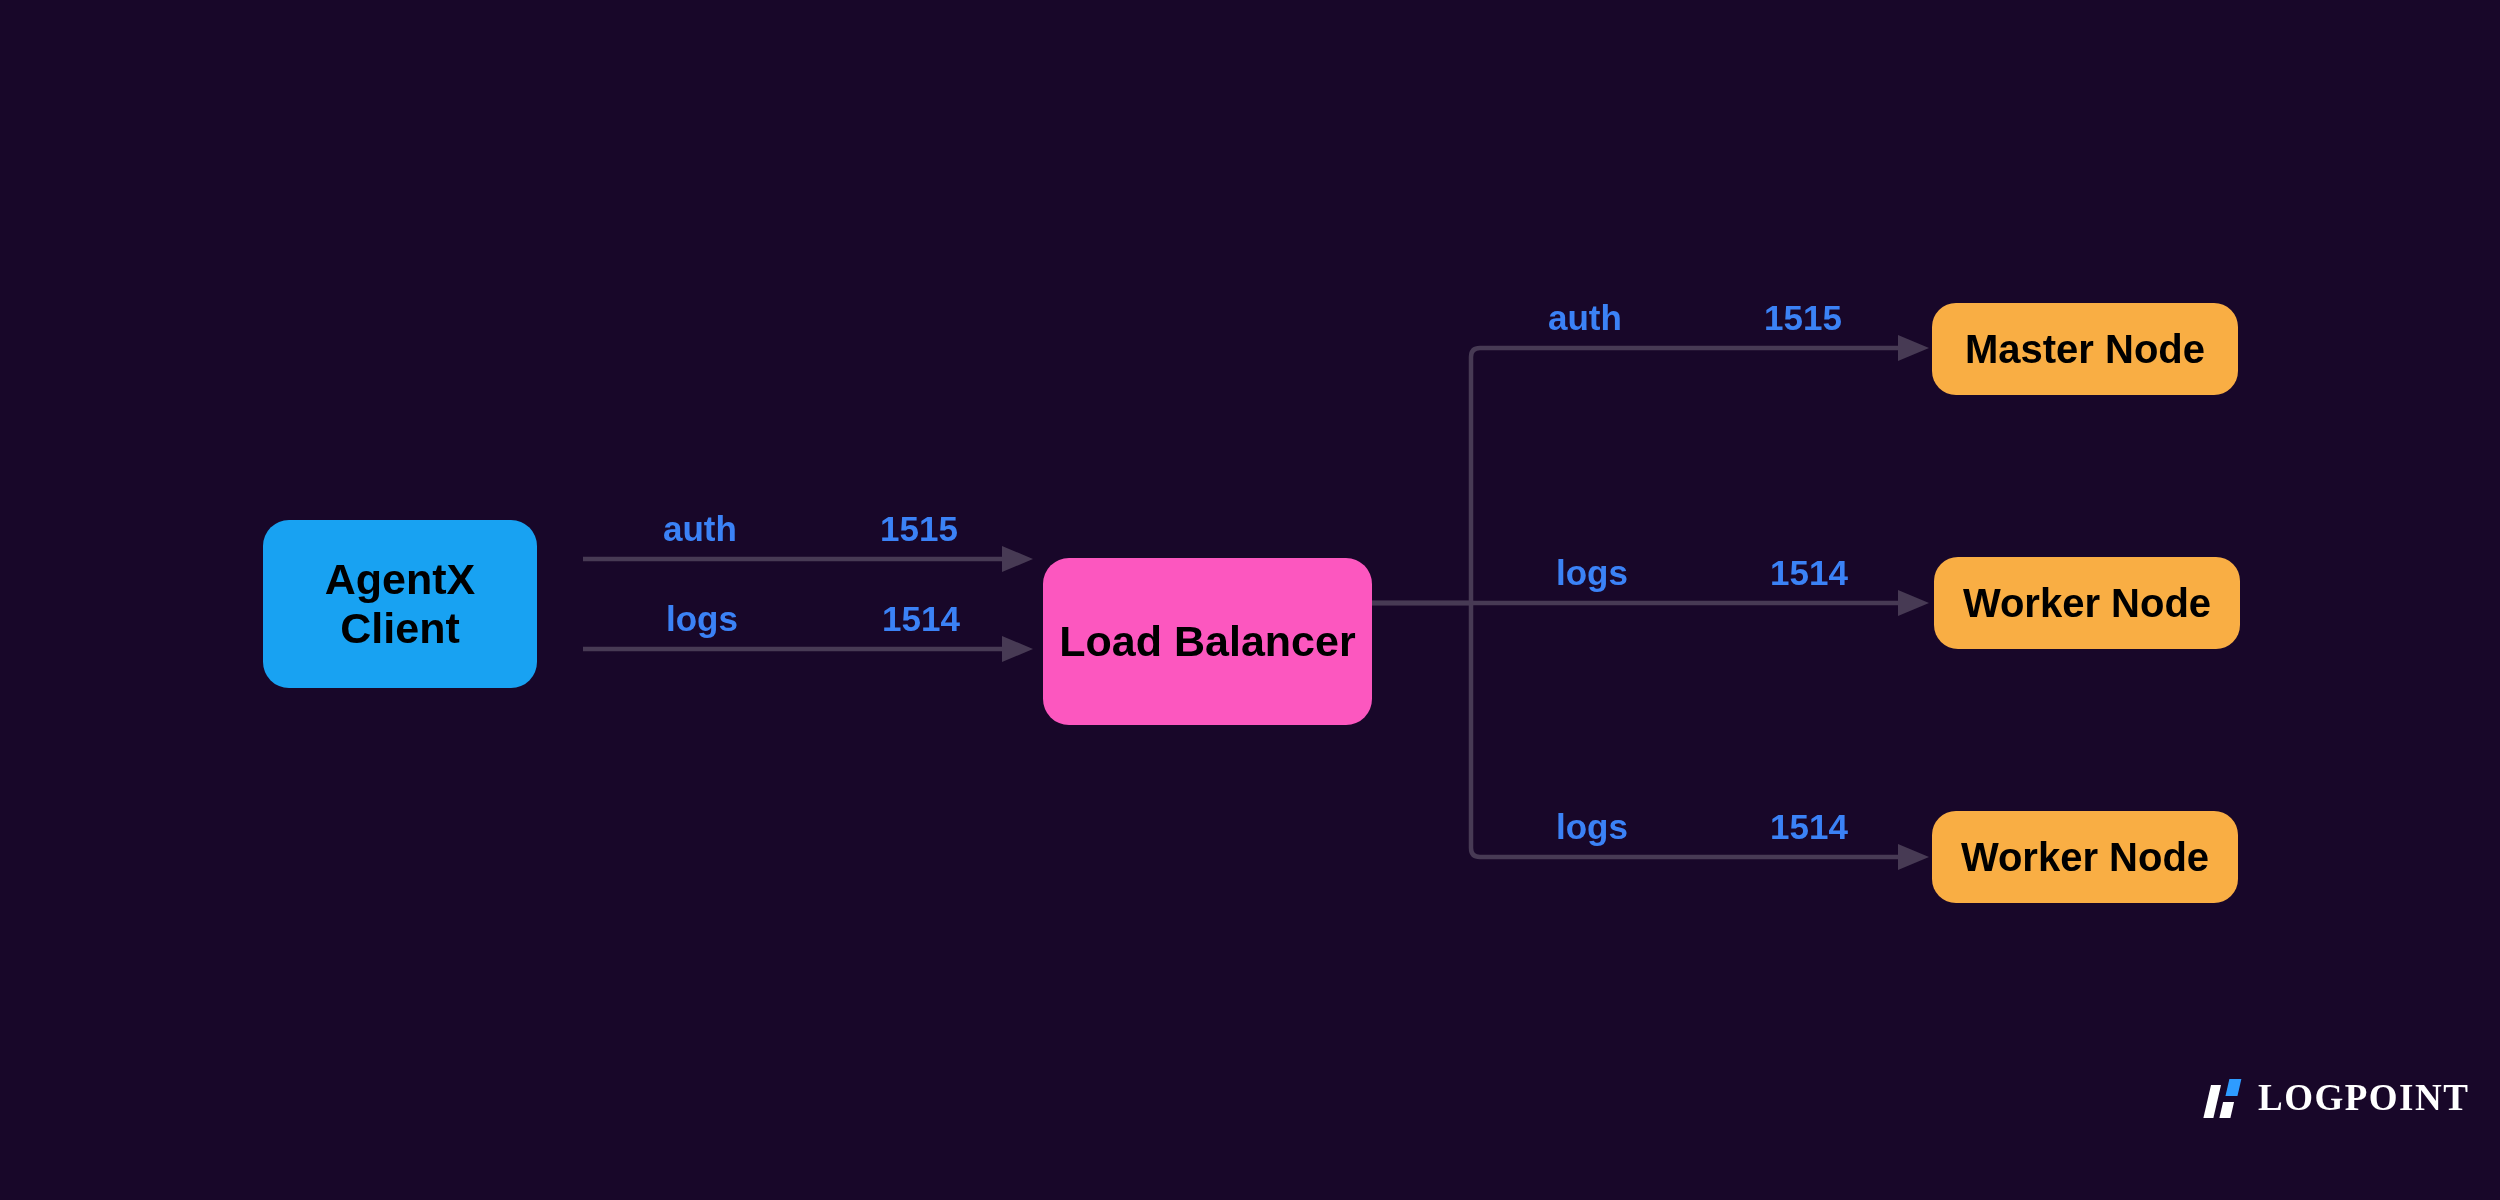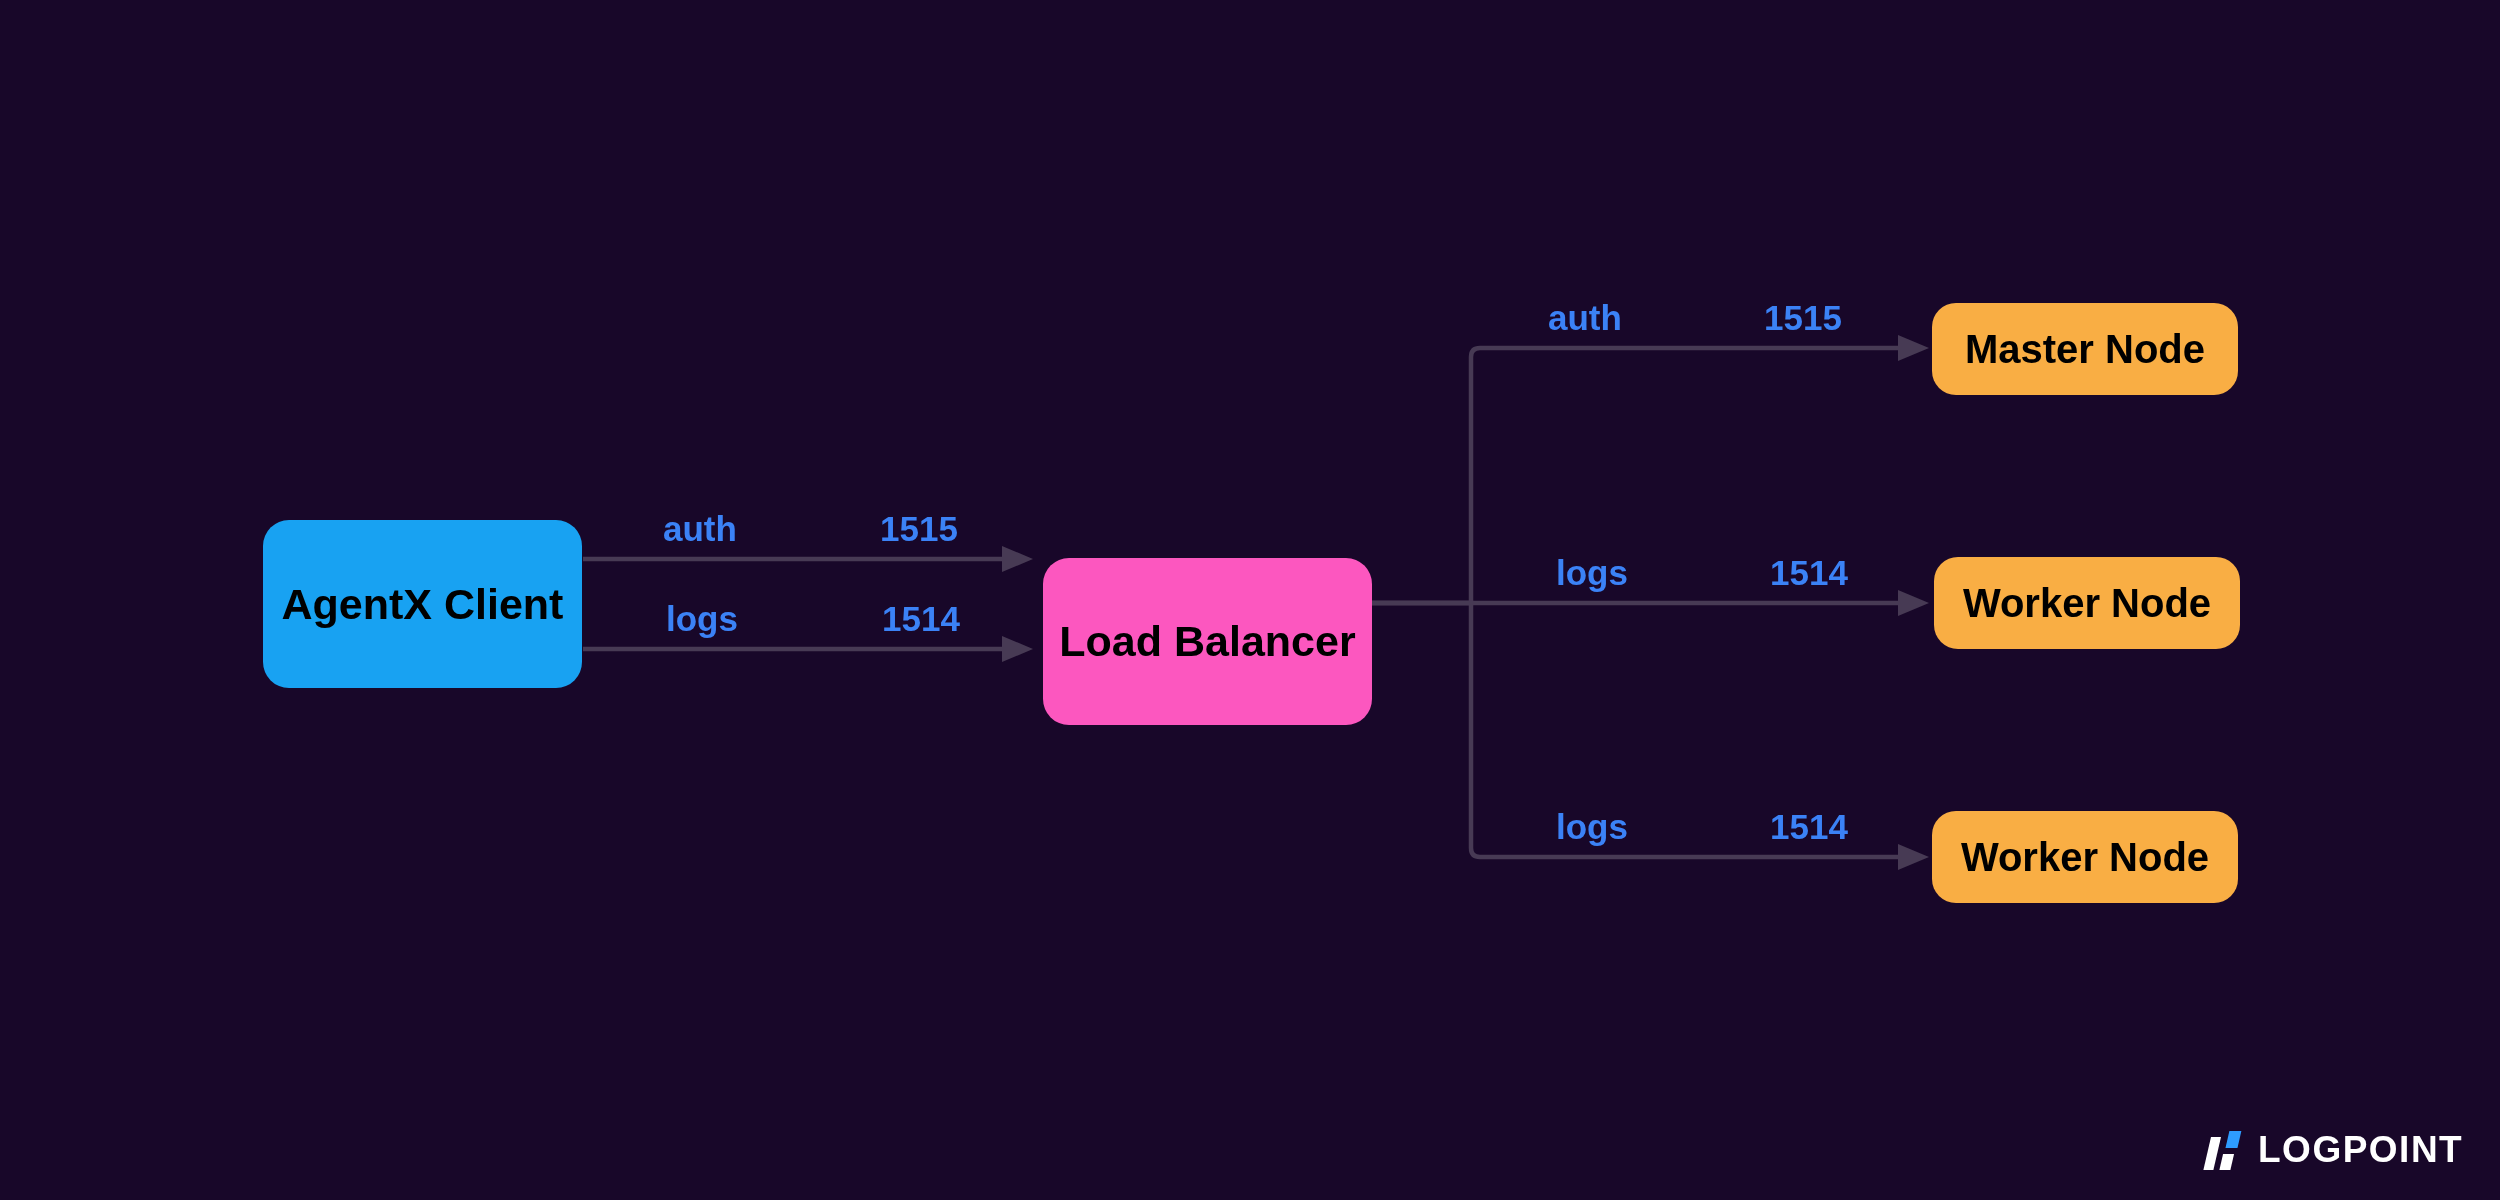--- a/index.html
+++ b/index.html
@@ -33,21 +33,21 @@
   .node {
     position: absolute;
     display: flex;
     align-items: center;
     justify-content: center;
     color: #000000;
     font-weight: bold;
     text-align: center;
   }
   .node-big {
-    width: 319px;
+    width: 274px;
     height: 168px;
     border-radius: 26px;
     font-size: 43px;
   }
   .node-small {
     width: 306px;
     height: 92px;
     border-radius: 24px;
     font-size: 40px;
   }
@@ -55,23 +55,24 @@
     position: absolute;
     color: #3b82f6;
     font-size: 35px;
     line-height: 1;
     white-space: nowrap;
     font-weight: bold;
   }
   #logo {
     position: absolute;
     left: 2204px;
-    top: 1128px;
+    top: 1076px;
     display: flex;
     align-items: flex-end;
+    font-family: Liberation Serif, serif;
   }
   #logo-icon {
     position: relative;
     width: 38px;
     height: 44px;
     transform: skewX(-13deg);
   }
   .logo-bar {
     position: absolute;
     background: #FFFFFF;

